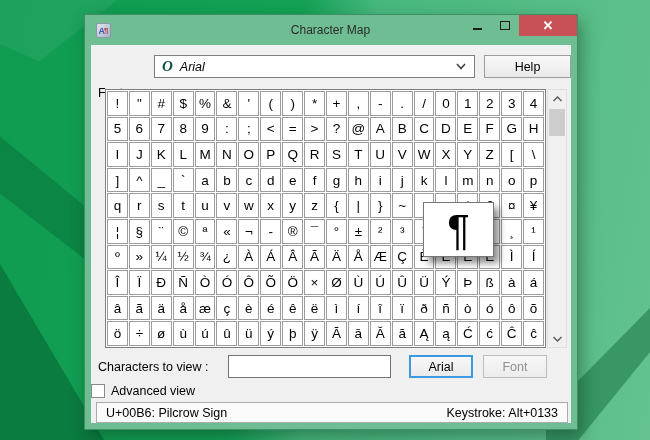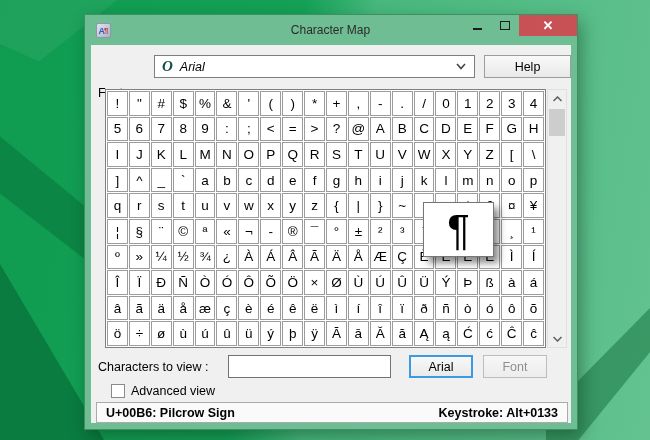--- a/index.html
+++ b/index.html
@@ -76,28 +76,28 @@
     background:#fff; border:1px solid #737373; font-size:13px; padding:0 4px;
     font-family:"Liberation Sans", sans-serif; }
   .btn { position:absolute; top:310px; width:64px; height:23px; font-size:12.5px;
     display:flex; align-items:center; justify-content:center; }
   .select-btn { left:318px; background:linear-gradient(#f8f8f8,#eaeaea);
     border:2px solid #3c9be0; color:#000; }
   .copy-btn { left:392px; background:linear-gradient(#f7f7f7,#ececec);
     border:1px solid #bdbdbd; color:#8f8f8f; }
 
   
-  .adv-row { position:absolute; left:20px; top:339px; display:flex; align-items:center; }
+  .adv-row { position:absolute; left:0; top:339px; display:flex; align-items:center; }
   .checkbox { width:14px; height:14px; background:#fff; border:1px solid #8a8a8a; }
   .adv-label { margin-left:6px; font-size:12.5px; color:#000; }
 
   
   .statusbar { position:absolute; left:5px; top:357px; width:472px; height:21px;
     background:#fafafa; border:1px solid #ababab; display:flex; align-items:center;
-    justify-content:space-between; padding:0 9px; font-size:12.5px; color:#000;font-weight:bold; }
+    justify-content:space-between; padding:0 9px; font-size:12.5px; color:#000; }
 </style>
 </head>
 <body>
 
 <div id="desktop">
   <div class="streak streak-bl"></div>
   <div class="streak streak-ml"></div>
   <div class="streak streak-br"></div>
   <div class="streak streak-tl"></div>
 </div>

